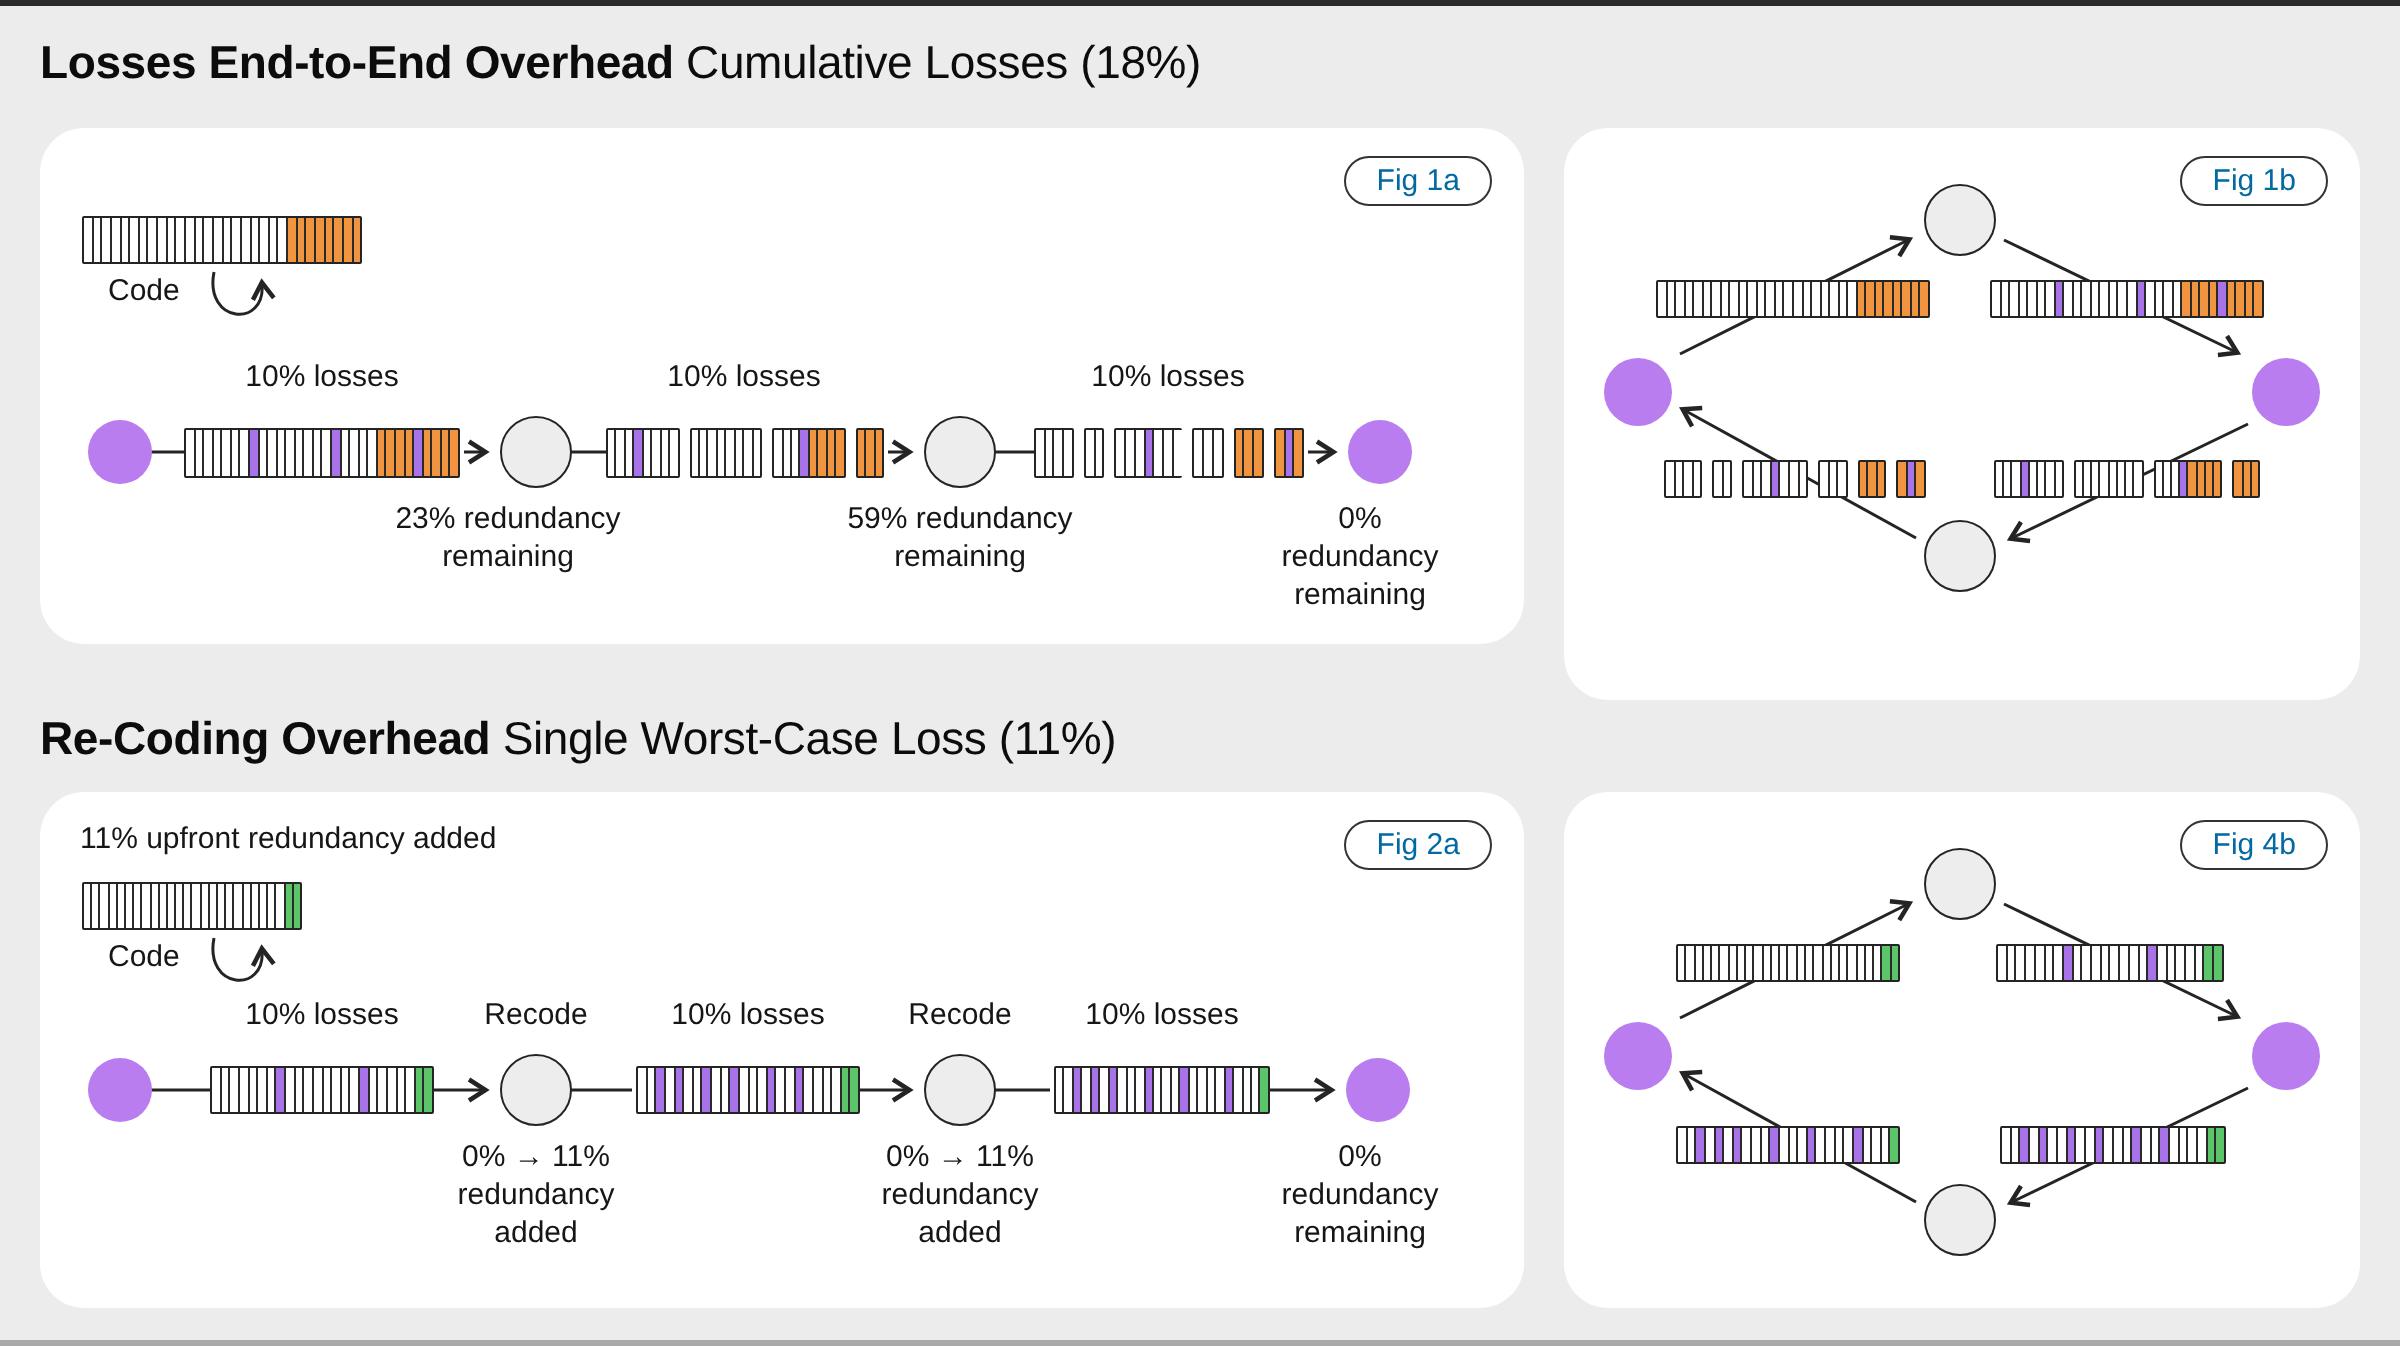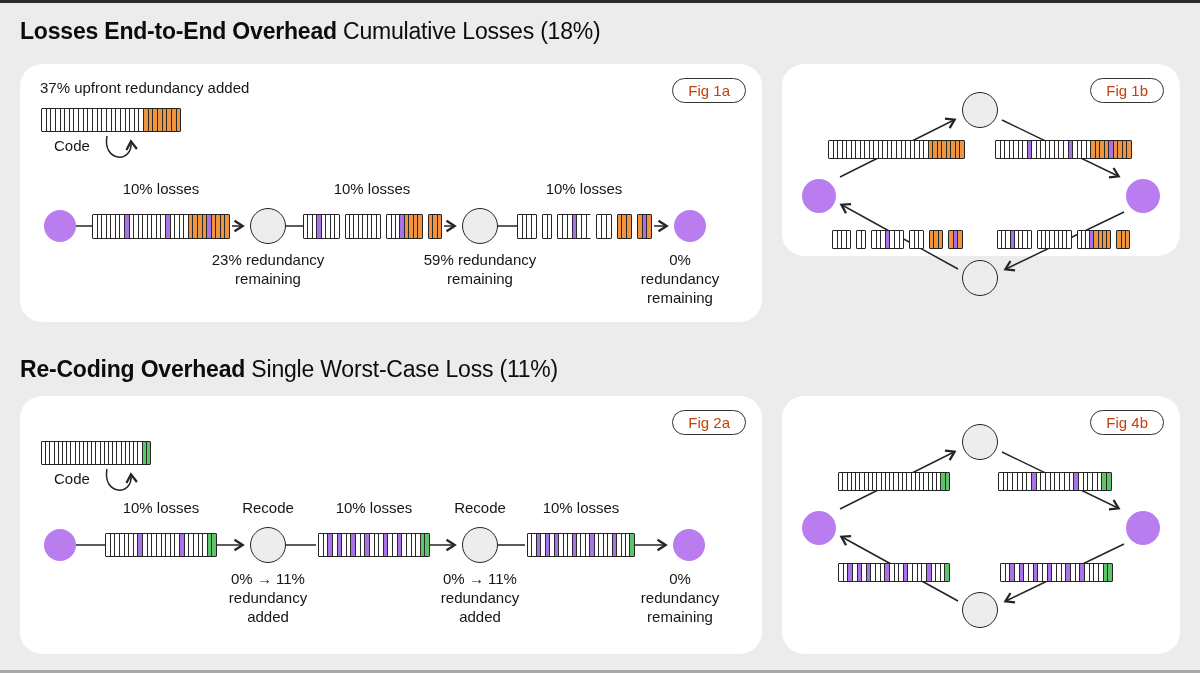--- a/index.html
+++ b/index.html
@@ -6,21 +6,21 @@
   html,body{width:1200px;height:673px}
   body{background:var(--bg,#ececec);font-family:"Liberation Sans",sans-serif;color:#1c1c1c;overflow:hidden;position:relative}
   .edge{position:absolute;left:0;width:1200px;z-index:5}
   .edge.top{top:0;height:3px;background:#2b2b2b}
   .edge.bottom{bottom:0;height:3px;background:#a9a9a9}
   .title{position:absolute;left:20px;font-size:23px;font-weight:400;letter-spacing:-0.2px;color:#0c0c0c;white-space:nowrap}
   .title b{font-weight:700}
   .panel{position:absolute;background:var(--panel,#fff);border-radius:22px}
   .layer{position:absolute;left:0;top:0;z-index:0}
   .layer line,.curve path{stroke:#242424;stroke-width:1.5;fill:none}
-  .badge{position:absolute;right:16px;top:14px;border:1.7px solid #333;border-radius:17px;padding:3px 15px;font-size:15px;background:#fff;z-index:2;color:#c2410c}
+  .badge{position:absolute;right:16px;top:14px;border:1.7px solid #333;border-radius:17px;padding:3px 15px;font-size:15px;background:#fff;z-index:2;color:#0369a1}
   .lbl{position:absolute;font-size:15px;line-height:1.25;white-space:pre-line;z-index:2;color:#161616}
   .lbl.c{text-align:center;transform:translateX(-50%)}
   .bar{position:absolute;display:flex;gap:5px;z-index:1}
   .bar-seg{display:flex;border:1.5px solid #242424;background:#fff;border-radius:1px;min-width:0}
   .cell{flex:1;border-right:1.3px solid #2a2a2a;background:#fff}
   .cell:last-child{border-right:none}
   .c-P{background:var(--purple_stripe,#a873e9)}
   .c-O{background:var(--orange,#f0943f)}
   .c-G{background:var(--green,#5cc56a)}
   .node{position:absolute;border-radius:50%;z-index:1}
@@ -44,21 +44,20 @@
         </marker>
       </defs>
     <line x1="40" y1="162" x2="74" y2="162"></line>
     <line x1="212" y1="162" x2="222" y2="162" marker-end="url(#m1a)"></line>
     <line x1="262" y1="162" x2="290" y2="162"></line>
     <line x1="424" y1="162" x2="434" y2="162" marker-end="url(#m1a)"></line>
     <line x1="474" y1="162" x2="502" y2="162"></line>
     <line x1="634" y1="162" x2="646" y2="162" marker-end="url(#m1a)"></line>
   </svg>
   <div class="badge">Fig 1a</div>
-  <div class="lbl" style="left:20px;top:15px">37% upfront redundancy added</div>
   <div class="bar" style="left:21px;top:44px;width:140px;height:24px">
       <div class="bar-seg" style="flex-grow: 30;">
         <div class="cell c-W"></div>
         <div class="cell c-W"></div>
         <div class="cell c-W"></div>
         <div class="cell c-W"></div>
         <div class="cell c-W"></div>
         <div class="cell c-W"></div>
         <div class="cell c-W"></div>
         <div class="cell c-W"></div>
@@ -202,29 +201,29 @@
       <div class="bar-seg" style="flex-grow: 3;">
         <div class="cell c-O"></div>
         <div class="cell c-P"></div>
         <div class="cell c-O"></div>
       </div>
     </div>
   <div class="node purple" style="left:654px;top:146px;width:32px;height:32px"></div>
   <div class="lbl c" style="left:141px;top:116px">10% losses</div>
   <div class="lbl c" style="left:352px;top:116px">10% losses</div>
   <div class="lbl c" style="left:564px;top:116px">10% losses</div>
-  <div class="lbl c" style="left:248px;top:187px">23% redundancy
+  <div class="lbl c" style="left:234px;top:187px">23% redundancy
 remaining</div>
   <div class="lbl c" style="left:460px;top:187px">59% redundancy
 remaining</div>
   <div class="lbl c" style="left:660px;top:187px">0% redundancy
 remaining</div>
 </section>
 
-<section class="panel" style="left:782px;top:64px;width:398px;height:192px">
+<section class="panel" style="left:782px;top:64px;width:398px;height:286px">
   <svg class="layer" width="398" height="258">
     <defs>
         <marker id="m1b" markerWidth="9" markerHeight="9" refX="6" refY="4.5" orient="auto">
           <path d="M1,1 L6.5,4.5 L1,8" fill="none" stroke="#242424" stroke-width="1.5"></path>
         </marker>
       </defs>
     <line x1="58" y1="113" x2="172" y2="56" marker-end="url(#m1b)"></line>
     <line x1="220" y1="56" x2="336" y2="112" marker-end="url(#m1b)"></line>
     <line x1="342" y1="148" x2="224" y2="205" marker-end="url(#m1b)"></line>
     <line x1="176" y1="205" x2="60" y2="141" marker-end="url(#m1b)"></line>
@@ -387,20 +386,21 @@
         </marker>
       </defs>
     <line x1="40" y1="149" x2="87" y2="149"></line>
     <line x1="197" y1="149" x2="222" y2="149" marker-end="url(#m2a)"></line>
     <line x1="262" y1="149" x2="296" y2="149"></line>
     <line x1="410" y1="149" x2="434" y2="149" marker-end="url(#m2a)"></line>
     <line x1="474" y1="149" x2="505" y2="149"></line>
     <line x1="615" y1="149" x2="645" y2="149" marker-end="url(#m2a)"></line>
   </svg>
   <div class="badge">Fig 2a</div>
+  <div class="lbl" style="left:20px;top:15px">11% upfront redundancy added</div>
   <div class="bar" style="left:21px;top:45px;width:110px;height:24px">
       <div class="bar-seg" style="flex-grow: 26;">
         <div class="cell c-W"></div>
         <div class="cell c-W"></div>
         <div class="cell c-W"></div>
         <div class="cell c-W"></div>
         <div class="cell c-W"></div>
         <div class="cell c-W"></div>
         <div class="cell c-W"></div>
         <div class="cell c-W"></div>

